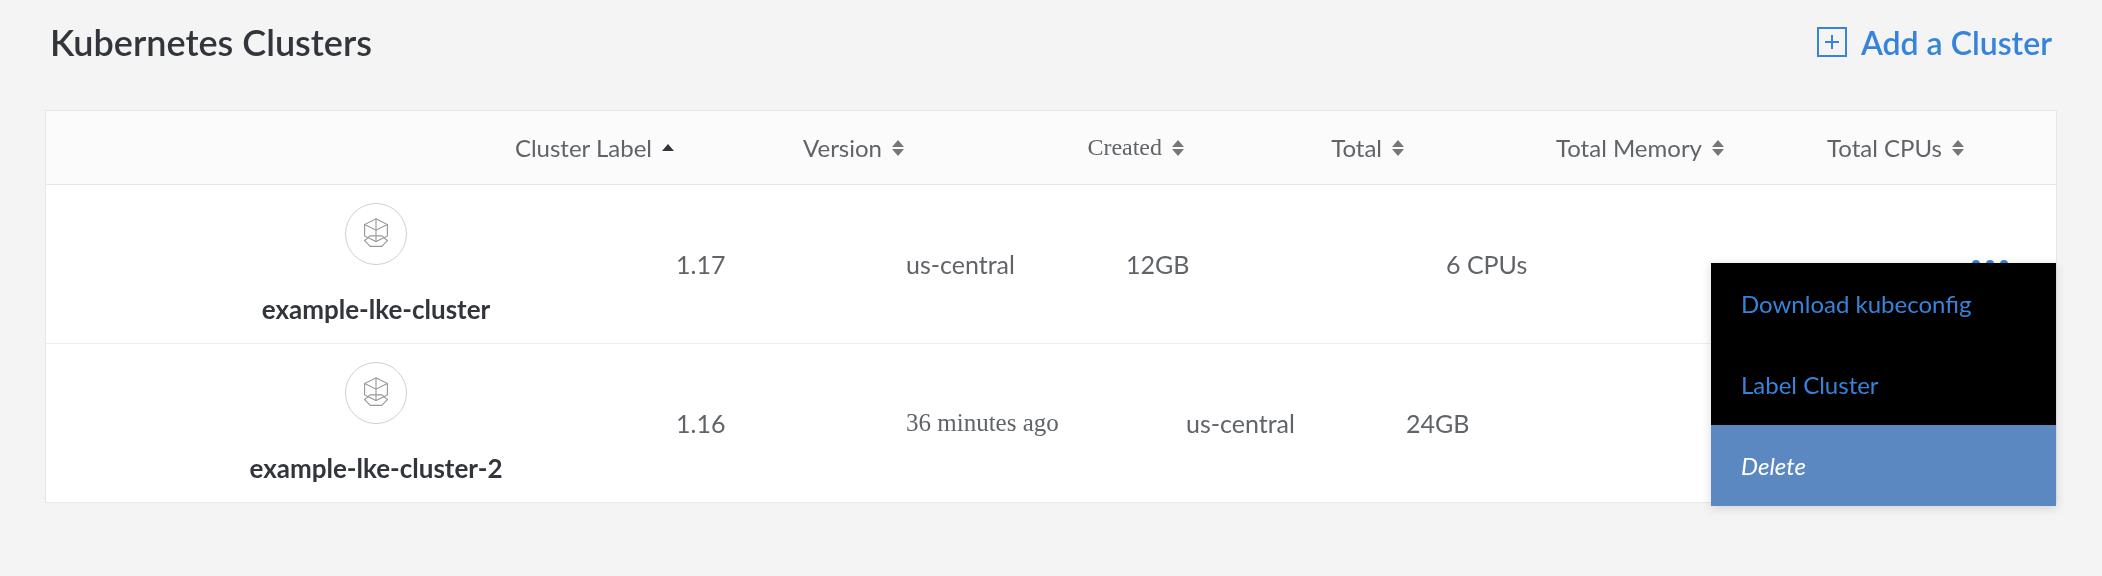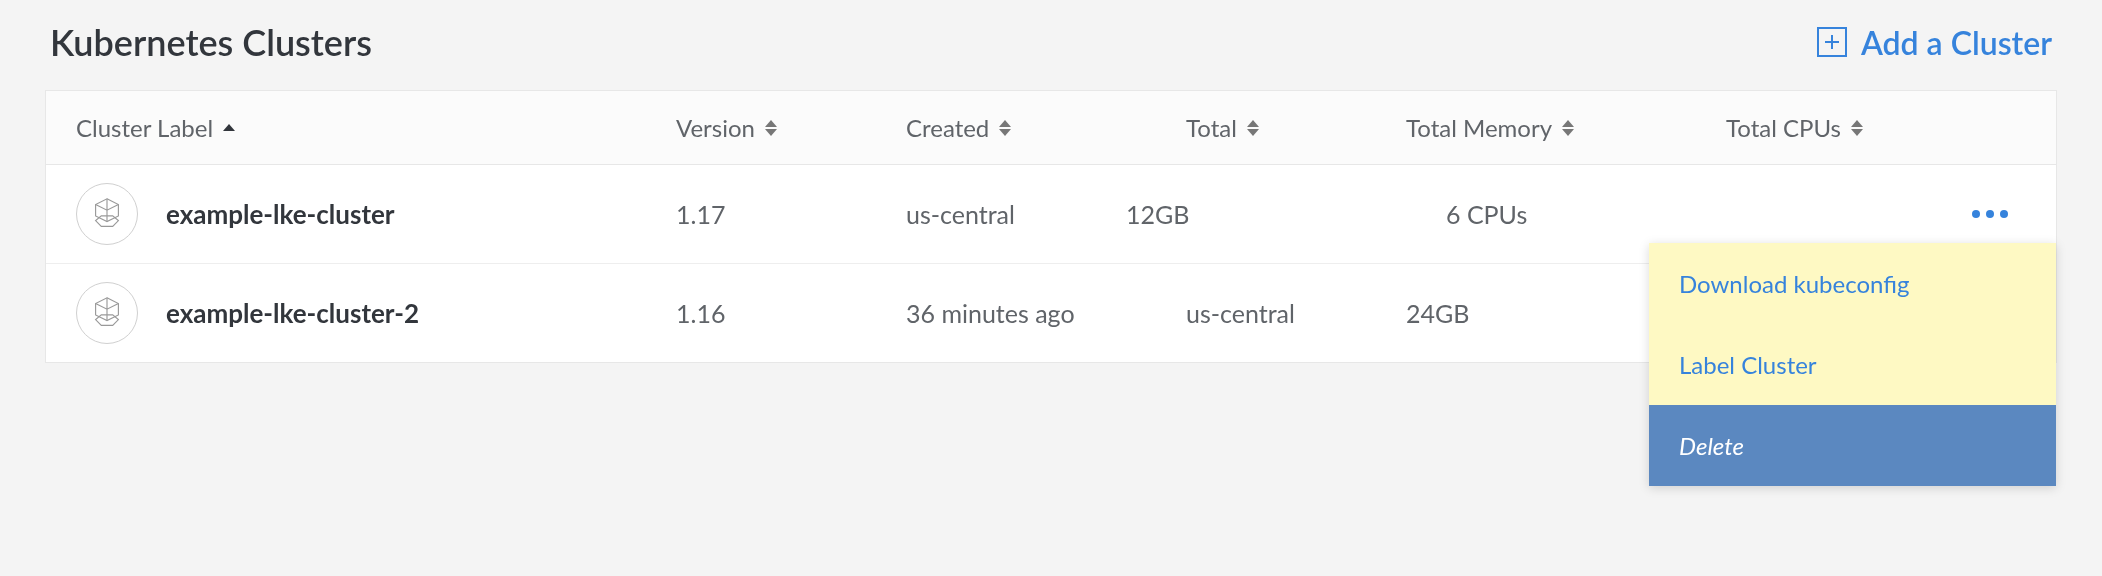--- a/index.html
+++ b/index.html
@@ -12,21 +12,21 @@
     background: #f4f4f4;
     width: 2102px;
     height: 576px;
     padding: 20px 45px;
     color: #32363c;
   }
   .header-row {
     display: flex;
     justify-content: space-between;
     align-items: center;
-    margin-bottom: 26px;
+    margin-bottom: 46px;
     padding: 0 5px;
   }
   .page-title {
     font-size: 36px;
     font-weight: 600;
     color: #32363c;
   }
   .add-cluster-btn {
     display: flex;
     align-items: center;
@@ -59,24 +59,25 @@
     background: #fbfbfb;
     border-bottom: 1px solid #e7e7e7;
   }
   .th {
     font-size: 24px;
     color: #606469;
     display: flex;
     align-items: center;
     gap: 10px;
     cursor: pointer;
+    justify-content: flex-end;
   }
   .col-label { flex: 0 0 600px; }
   .col-version { flex: 0 0 230px; }
-  .col-created { flex: 0 0 280px; }
+  .col-created { flex: 0 0 280px; font-family: Liberation Serif, serif; }
   .col-region { flex: 0 0 220px; }
   .col-memory { flex: 0 0 320px; }
   .col-cpus { flex: 0 0 240px; }
   .col-actions { flex: 1; display:flex; justify-content:flex-end; padding-right:10px; }
   .sort-icon {
     width: 14px;
     height: 20px;
     display: flex;
     flex-direction: column;
     justify-content: center;
@@ -100,20 +101,21 @@
     align-items: center;
     padding: 18px 30px;
     border-bottom: 1px solid #eee;
     position: relative;
   }
   .tbody .trow:last-child { border-bottom: none; }
   .cluster-label-cell {
     display: flex;
     align-items: center;
     gap: 28px;
+    flex-direction: column;
   }
   .cluster-icon-circle {
     width: 62px;
     height: 62px;
     border: 1px solid #d0d0d0;
     border-radius: 50%;
     display: flex;
     align-items: center;
     justify-content: center;
     color: #888;
@@ -136,22 +138,22 @@
   .kebab .dot {
     width: 8px;
     height: 8px;
     border-radius: 50%;
     background: #3683dc;
   }
   .dropdown {
     position: absolute;
     top: 78px;
     right: 0px;
-    width: 407px;
-    background: #fef9c3;
+    width: 345px;
+    background: #000000;
     box-shadow: 0 2px 10px rgba(0,0,0,0.15);
     z-index: 10;
   }
   .dropdown-item {
     padding: 26px 30px;
     font-size: 24px;
     color: #3683dc;
     cursor: pointer;
   }
   .dropdown-item.delete {

